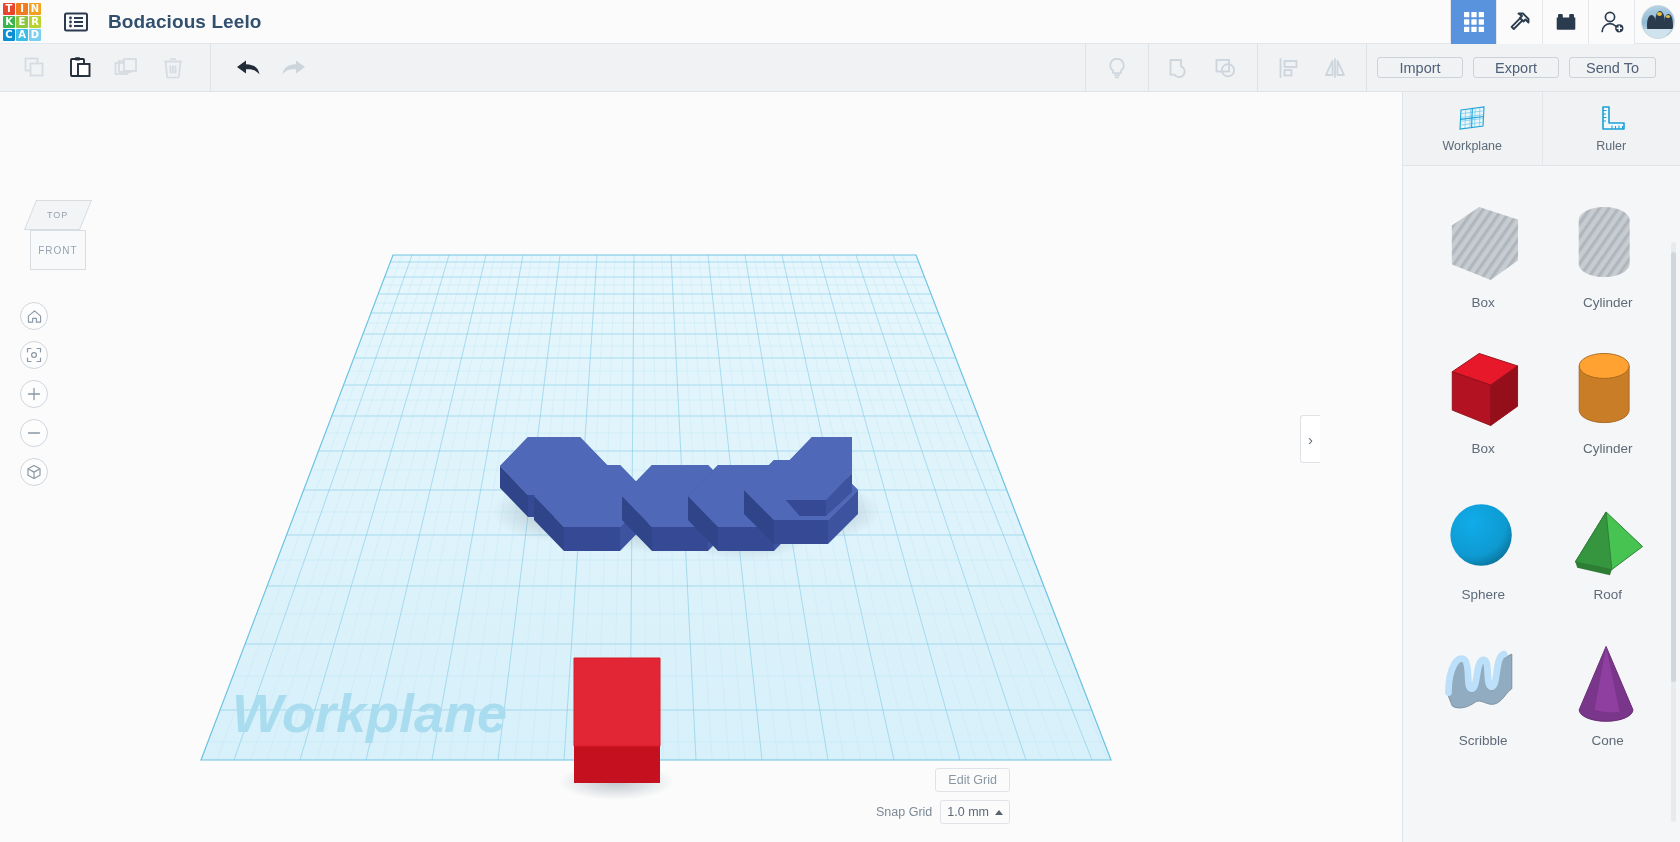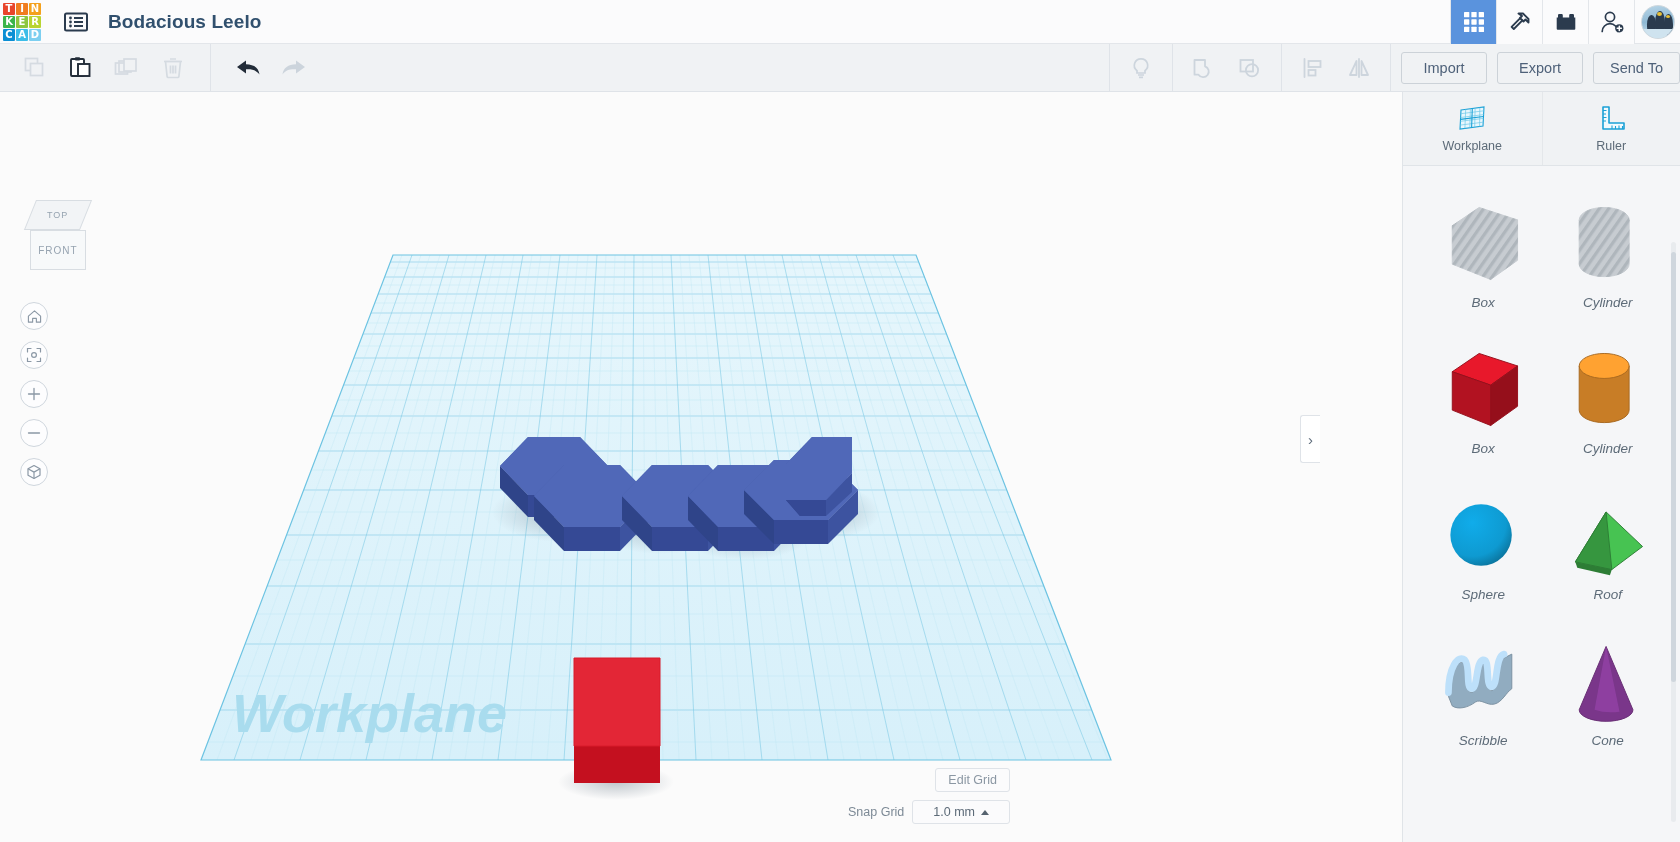--- a/index.html
+++ b/index.html
@@ -60,27 +60,27 @@
     display: flex; align-items: center;
   }
   .tool {
     width: 46px; height: 40px; display: flex; align-items: center; justify-content: center;
     cursor: pointer; border-radius: 3px;
   }
   .tool.disabled { cursor: default; }
   .vsep { width: 1px; height: 48px; background: #dfe3e8; }
   .spacer { flex: 1 1 auto; }
   .btn {
-    height: 32px; min-width: 86px; padding: 0 16px; margin-left: 10px;
+    height: 21px; min-width: 86px; padding: 0 16px; margin-left: 10px;
     background: #f0f2f4; border: 1px solid #ccd2d8; border-radius: 3px;
     color: #4e6179; font-size: 14.5px; cursor: pointer;
     display: flex; align-items: center; justify-content: center;
     font-family: "Liberation Sans", sans-serif;
   }
-  .btn:last-child { margin-right: 0; }
+  .btn:last-child { margin-right: 24px; }
 
   
   .viewcube {
     position: absolute; left: 22px; top: 108px; width: 72px; height: 84px;
   }
   .vc-top {
     position: absolute; left: 8px; top: 0; width: 56px; height: 30px;
     background: #f2f4f6; border: 1px solid #d8dde2;
     transform: skewX(-22deg);
     display: flex; align-items: center; justify-content: center;
@@ -123,21 +123,21 @@
   }
   .editgrid-btn {
     height: 24px; padding: 0 12px; background: #fbfbfc;
     border: 1px solid #dfe3e8; border-radius: 3px;
     color: #8b97a3; font-size: 12.5px; cursor: pointer;
     display: flex; align-items: center;
   }
   .snaprow { display: flex; align-items: center; gap: 8px; justify-content: flex-end; }
   .snaprow .lbl { font-size: 12.5px; color: #7d8a96; }
   .snapsel {
-    height: 24px; padding: 0 20px; background: #fbfbfc;
+    height: 24px; padding: 0 6px; background: #fbfbfc;
     border: 1px solid #dfe3e8; border-radius: 3px;
     color: #5d6b78; font-size: 12.5px; cursor: pointer;
     display: flex; align-items: center; gap: 6px;
   }
   .caret-up { width: 0; height: 0; border-left: 4px solid transparent; border-right: 4px solid transparent; border-bottom: 5px solid #56636f; }
 
   
   .rpanel {
     position: absolute; right: 0; top: 92px; width: 278px; height: 750px;
     background: #f5f6f8; border-left: 1px solid #e0e4e8;
@@ -168,21 +168,21 @@
     flex: 1 1 auto; margin: 14px 0 0 0; padding: 0 14px 0 22px;
     display: grid; grid-template-columns: 1fr 1fr;
     row-gap: 16px; column-gap: 8px; align-content: start;
     overflow: hidden; position: relative;
   }
   .shape-cell {
     display: flex; flex-direction: column; align-items: center;
     justify-content: flex-end; height: 130px; cursor: pointer;
   }
   .shape-art { height: 96px; width: 96px; position: relative; }
-  .shape-lab { font-size: 13.5px; color: #5d6b78; margin-top: 4px; font-style: italic; }
+  .shape-lab { font-size: 13.5px; color: #5d6b78; margin-top: 4px; }
 
   .rp-scroll {
     position: absolute; right: 4px; top: 160px; width: 5px; height: 430px;
     background: #cfd6dd; border-radius: 3px;
   }
   .rp-scroll-track {
     position: absolute; right: 4px; top: 150px; width: 5px; height: 580px;
     background: #e8ebee; border-radius: 3px;
   }
   svg { display: block; }

